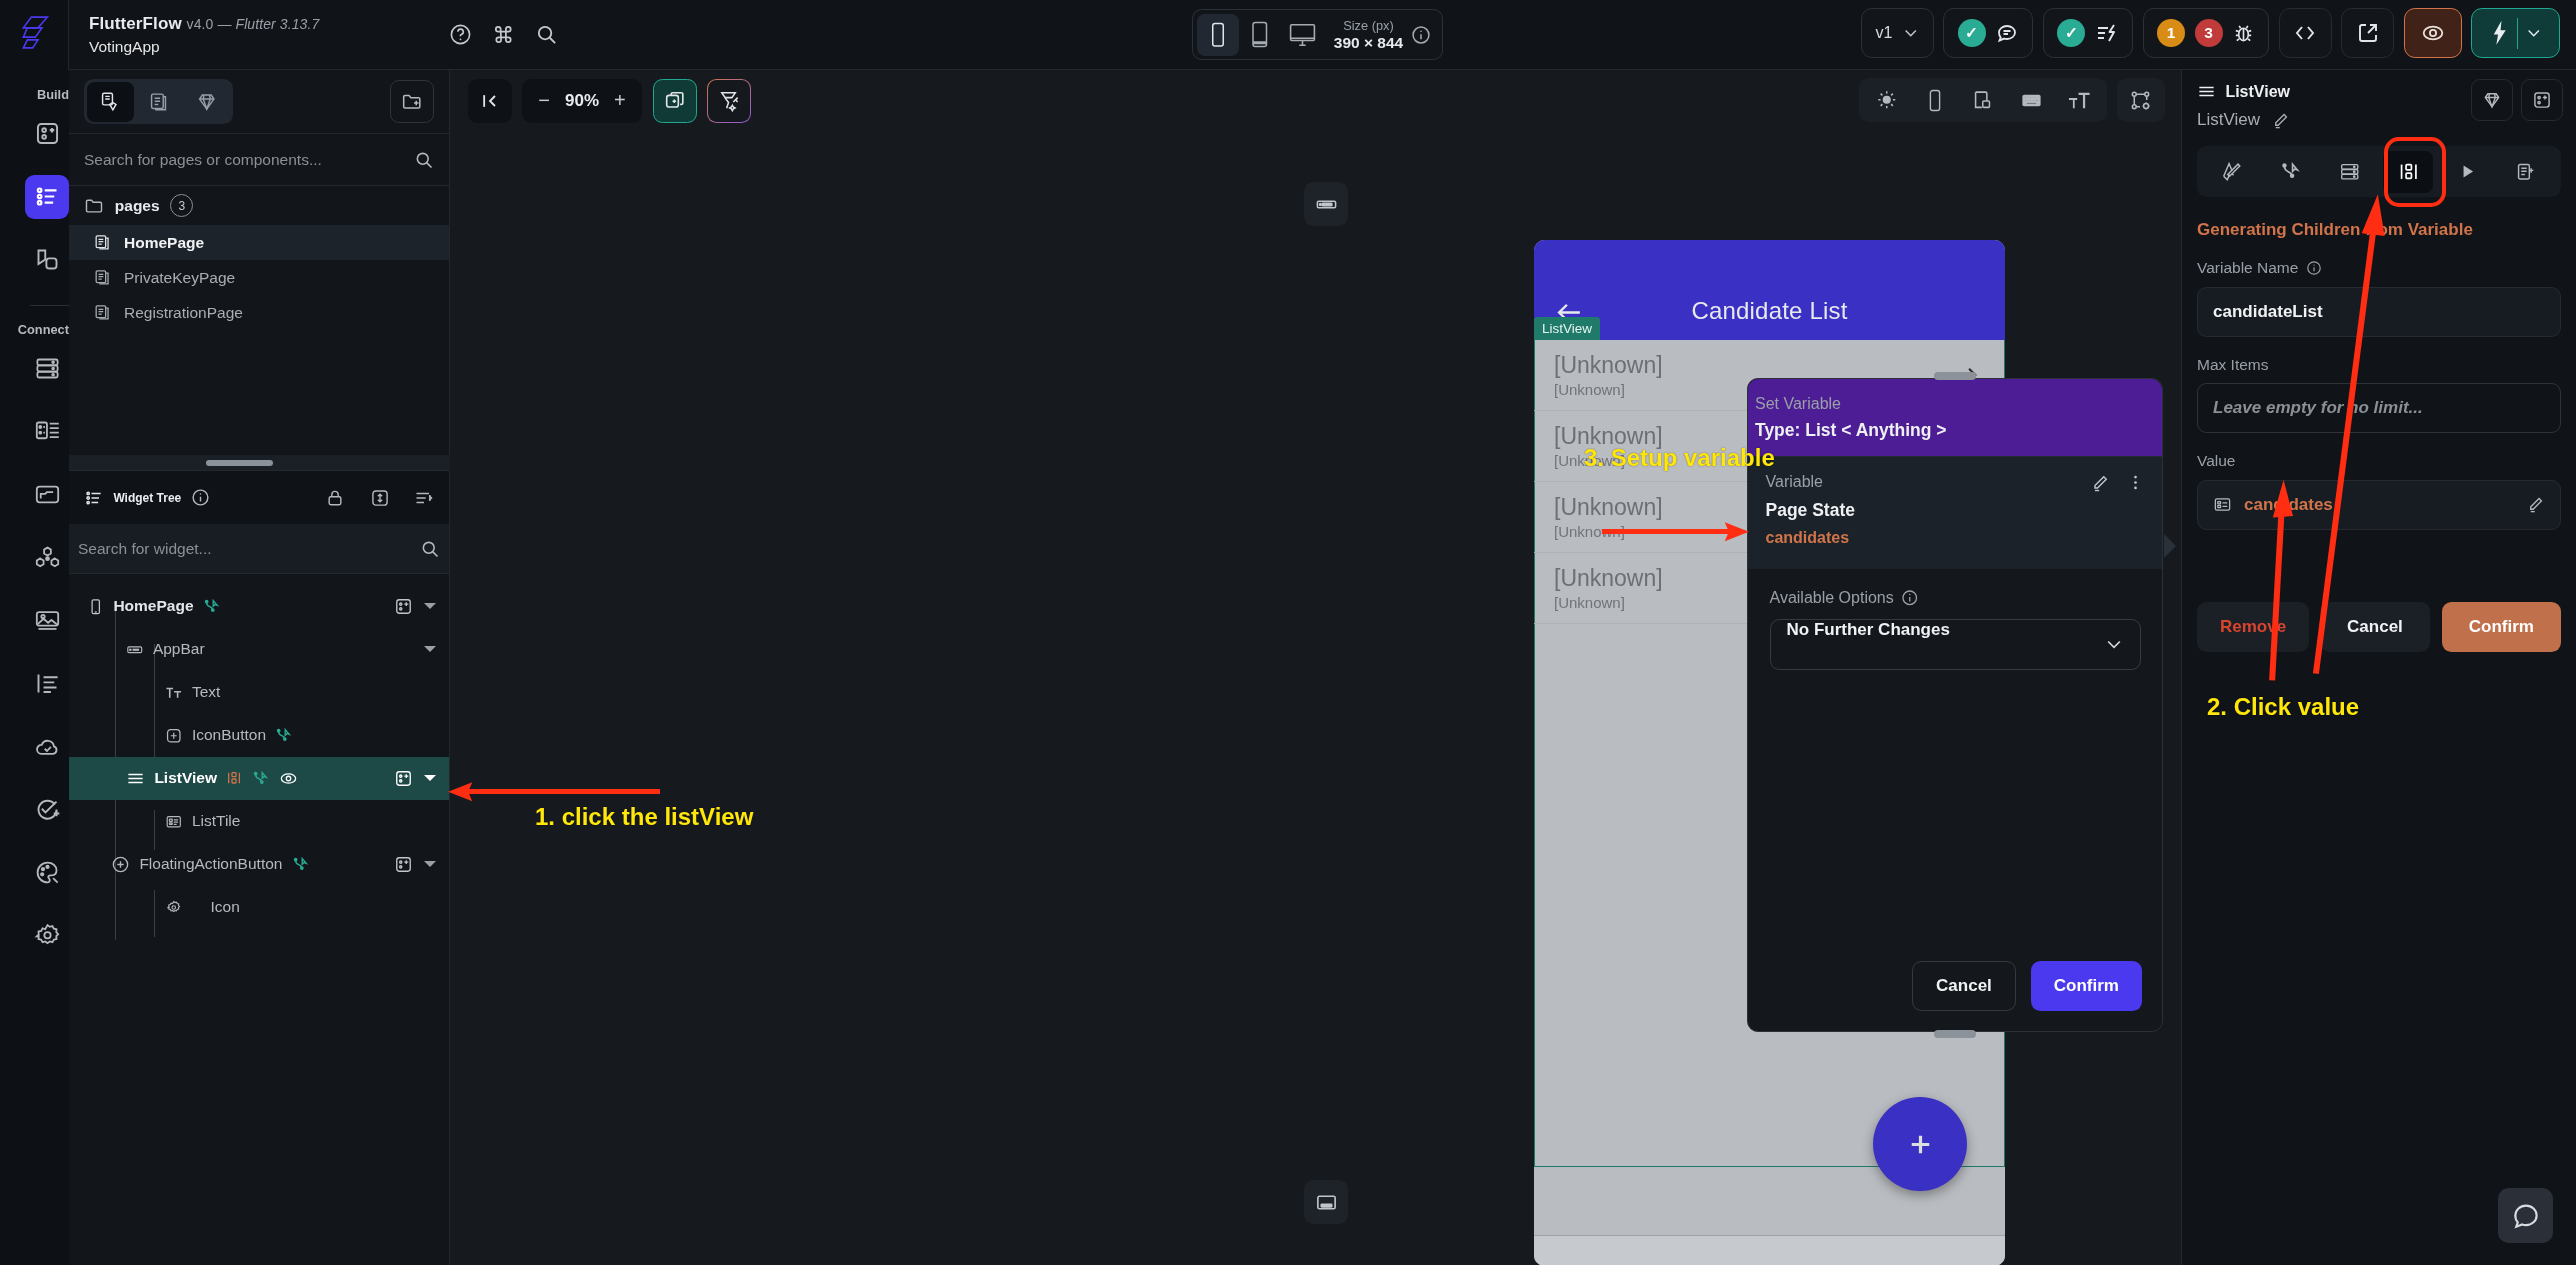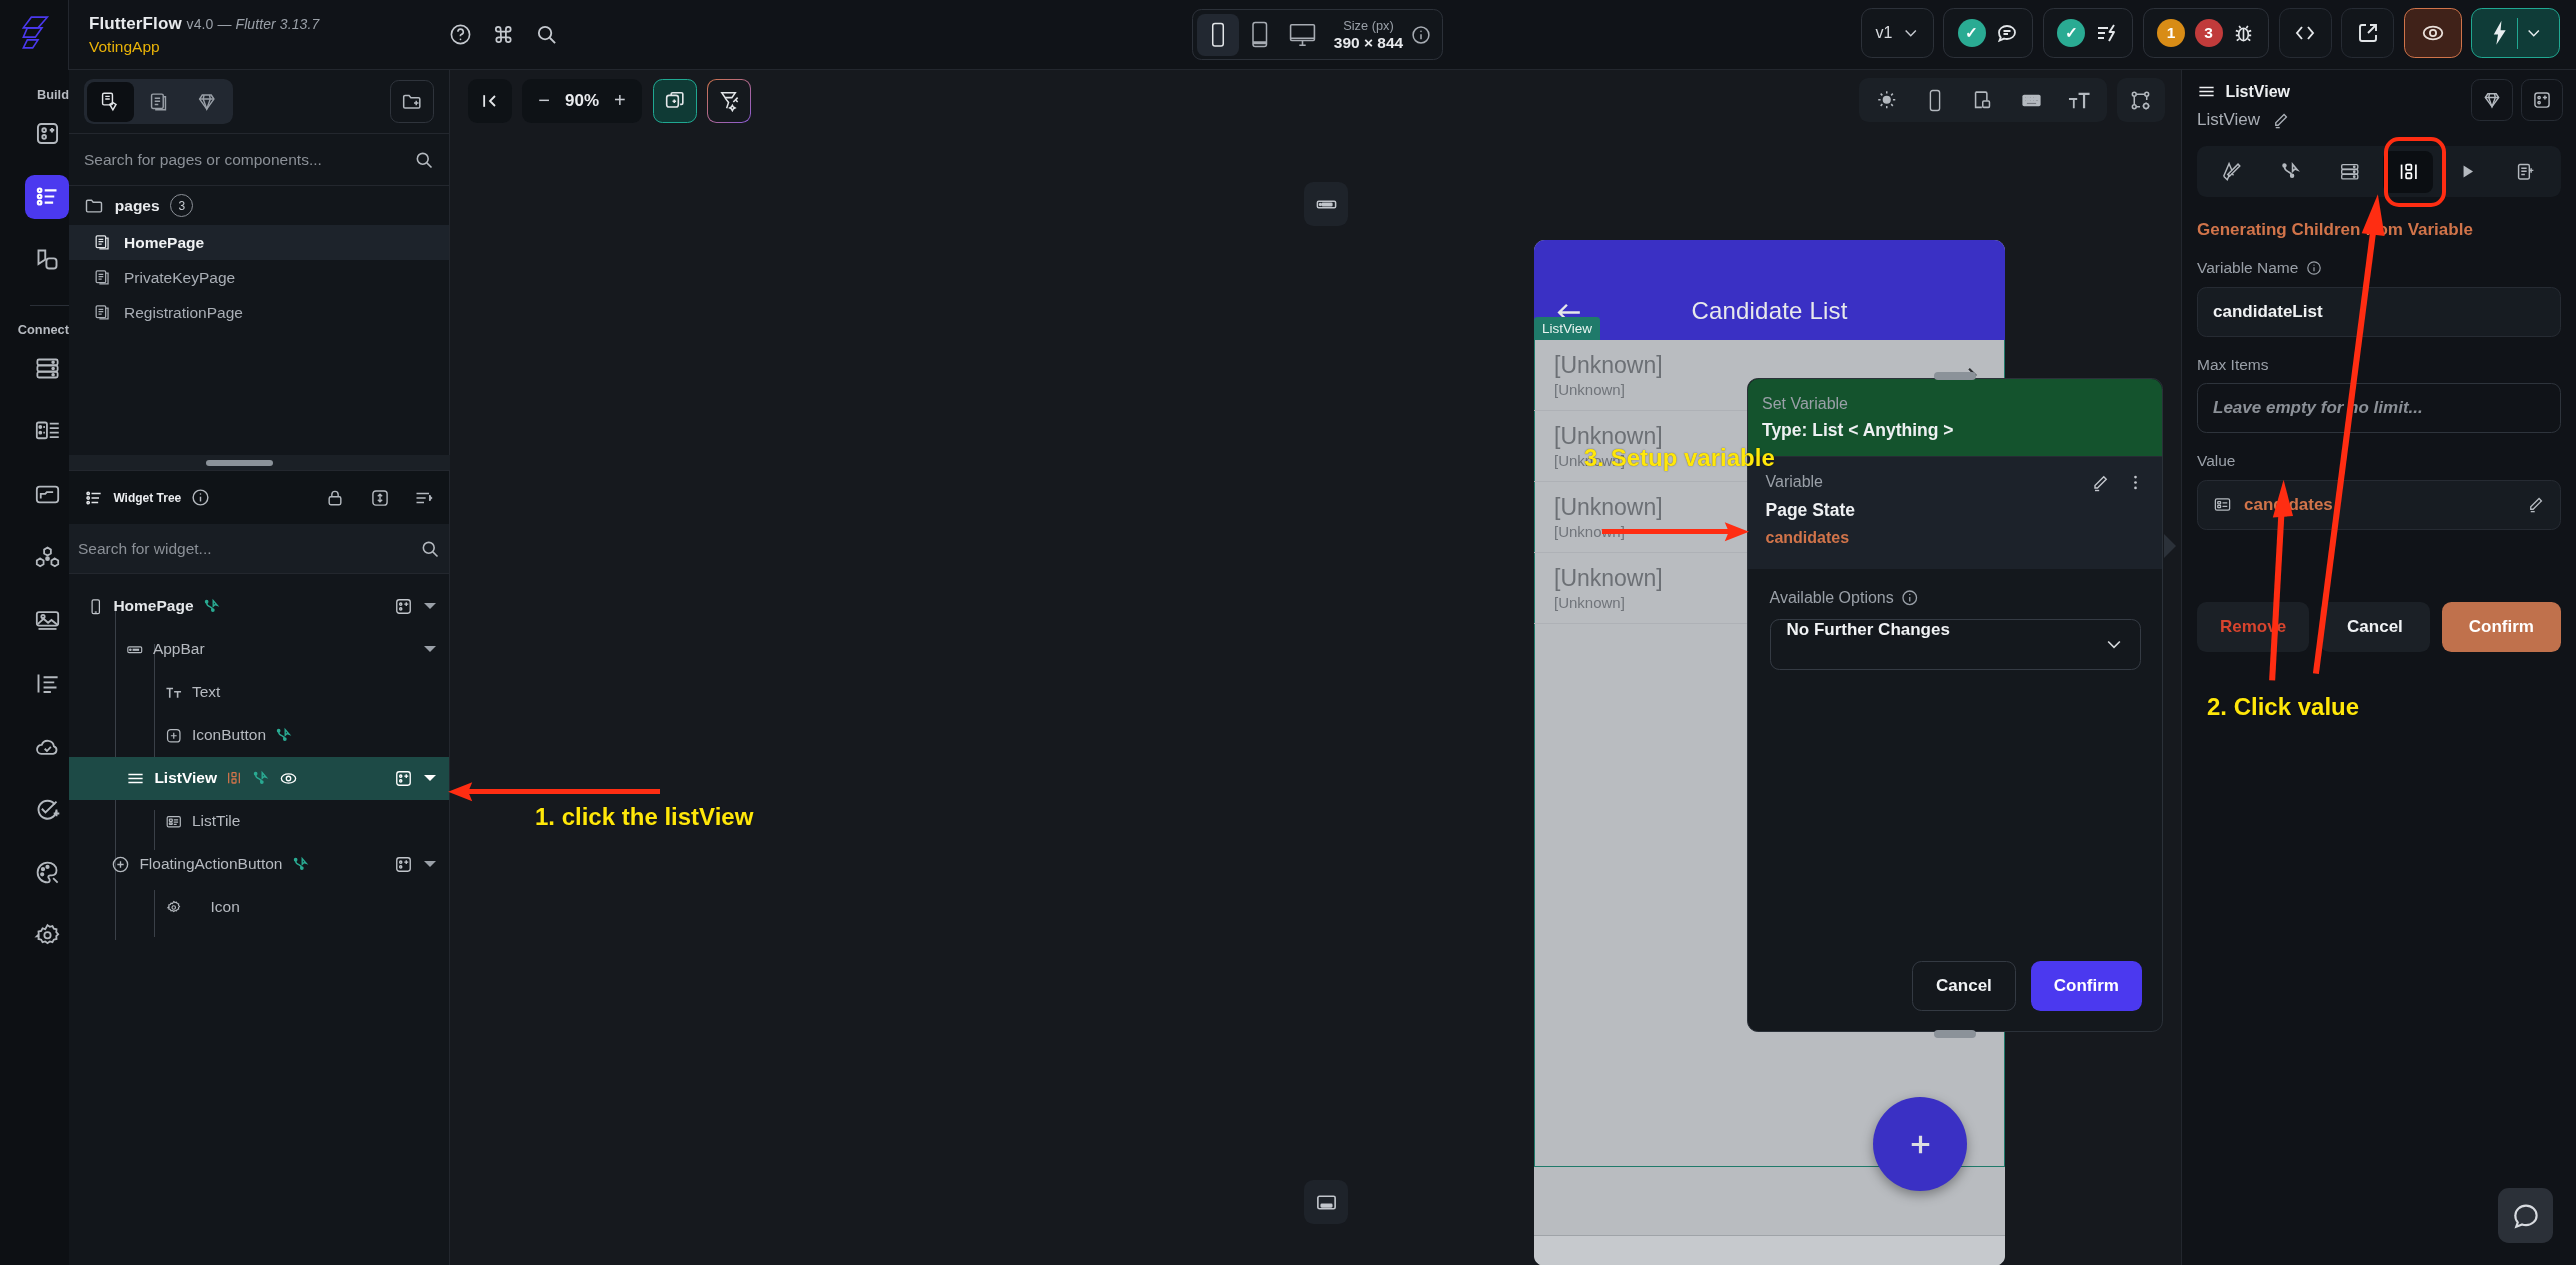--- a/index.html
+++ b/index.html
@@ -18,21 +18,21 @@
     border-bottom: 0.7px solid #23272e;
   }
   .tb-logo-cell {
     width: 69px; height: 70px; display: flex; align-items: center; justify-content: center;
     border-right: 0.7px solid #23272e; background: #0d1014;
   }
   .tb-title { padding-left: 20px; width: 364px; }
   .tb-title .l1 { font-size: 17px; color: #e8eaed; font-weight: bold; letter-spacing: 0.1px;}
   .tb-title .l1 .ver { font-weight: normal; color: #9aa0a8; font-size: 14px; }
   .tb-title .l1 .ver i { font-style: italic; }
-  .tb-title .l2 { font-size: 15.5px; color: #eab308; margin-top: 4px; }
+  .tb-title .l2 { font-size: 15.5px; color: #e5e5e5; margin-top: 4px; }
   .tb-help { display: flex; gap: 20px; align-items: center; margin-left: 16px; }
   .ico { display:inline-flex; align-items:center; justify-content:center; }
   .tb-center { position: absolute; left: 1192px; top: 9.4px; }
   .devgroup {
     display: flex; align-items: center; gap: 0px; height: 51px;
     border: 0.7px solid #2c3139; border-radius: 9.4px; padding: 0 10.8px 0 4px;
     background: #12161b;
   }
   .devbtn { width: 42px; height: 42px; border-radius: 8px; display:flex; align-items:center; justify-content:center; }
   .devbtn.active { background: #222831; }
@@ -162,21 +162,21 @@
                   border-radius: 0 0 10.8px 10.8px; border-top: 0.7px solid #9fa3a8; }
   .mini-btn { position: absolute; width: 44px; height: 44px; background: #1e232a; border-radius: 9.4px;
               display:flex; align-items:center; justify-content:center; }
 
   
   .svdlg { position: absolute; left: 1747px; top: 378px; width: 416px; height: 654px;
            background: #14181d; border: 0.7px solid #2b3139; border-radius: 10.8px; }
   .svdlg .grabber { position: absolute; left: 50%; transform: translateX(-50%); top: -6.7px;
                     width: 42px; height: 8px; border-radius: 4px; background: #8b9299; }
   .svdlg .grabber.bot { top: auto; bottom: -6.7px; }
-  .sv-head { padding: 16px 14px 15px; border-bottom: 0.7px solid #262c34; background: #14532d; border-radius: 10.8px 10.8px 0 0;}
+  .sv-head { padding: 16px 7px 15px; border-bottom: 0.7px solid #262c34; background: #4c1d95; border-radius: 10.8px 10.8px 0 0;}
   .sv-head .h1 { font-size: 16px; color: #9aa0a8; }
   .sv-head .h2 { font-size: 17.5px; color: #eef0f2; font-weight: bold; margin-top: 6.7px; }
   .sv-var { padding: 16px 17.5px 21.5px; background: #1c222a; position: relative; }
   .sv-var .vl { font-size: 16px; color: #9aa0a8; }
   .sv-var .vn { font-size: 17.5px; color: #eef0f2; font-weight: bold; margin-top: 9.4px; }
   .sv-var .vv { font-size: 16px; color: #d1744a; font-weight: bold; margin-top: 8px; }
   .sv-var .acts { position: absolute; right: 17.5px; top: 16px; display: flex; gap: 16px; align-items: center; }
   .sv-body { padding: 20px 21.5px; }
   .sv-body .bl { font-size: 16px; color: #9aa0a8; display: flex; align-items: center; gap: 7px; }
   .dd { margin-top: 12px; height: 51px; border: 0.7px solid #353b44; border-radius: 9.4px;

